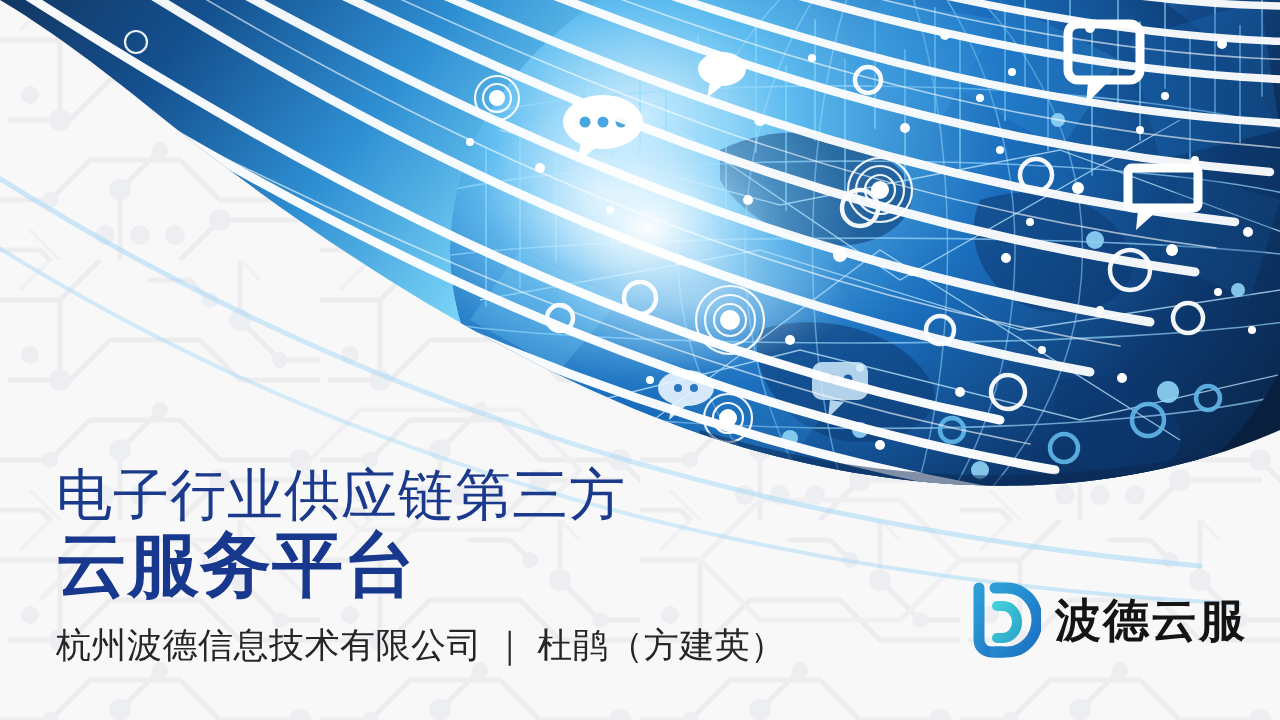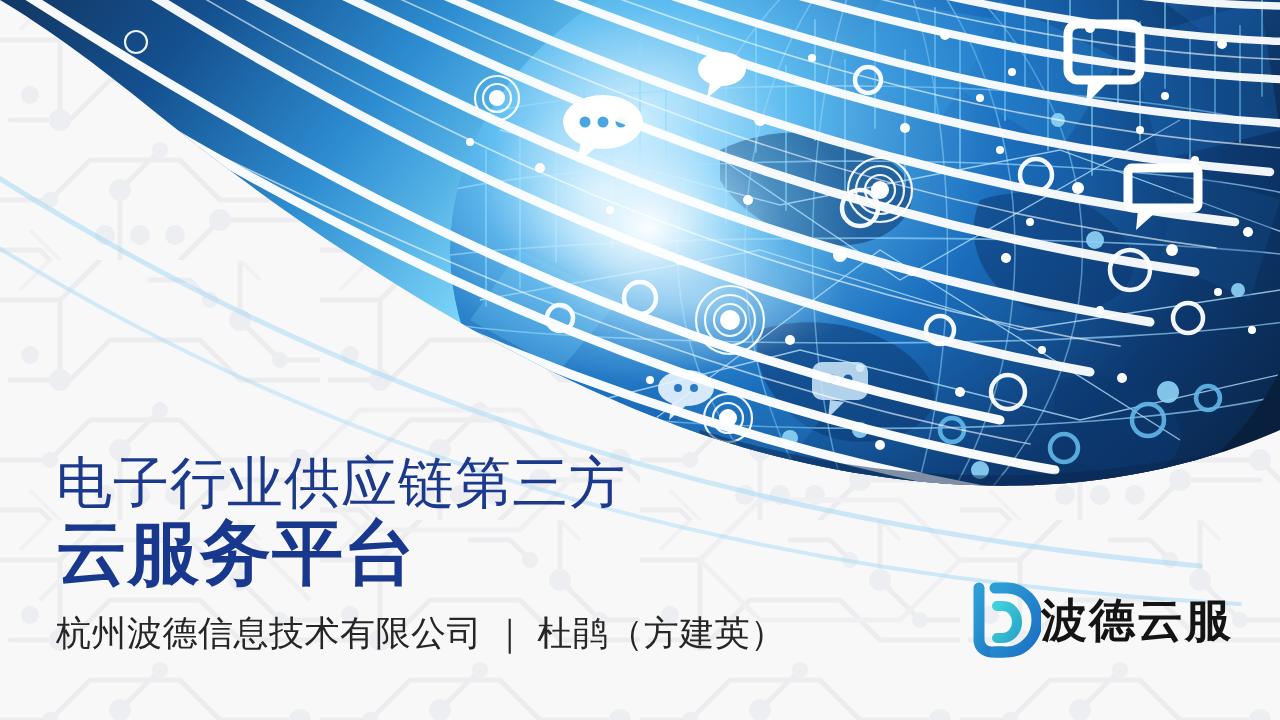--- a/index.html
+++ b/index.html
@@ -23,40 +23,40 @@
 
   
   .hero-art{
     position:absolute;left:0;top:0;width:1280px;height:720px;z-index:2;
     pointer-events:none;
   }
   .hero-art svg{display:block;width:1280px;height:720px;}
 
   
   .title-block{
-    position:absolute;left:56px;top:452px;z-index:5;
+    position:absolute;left:56px;top:464px;z-index:5;
   }
   .title-line1{
     font-size:56px;line-height:1.12;letter-spacing:1px;
     font-weight:400;color:#1b3a8b;white-space:nowrap;
   }
   .title-line2{
     font-size:71px;line-height:1.14;letter-spacing:1px;
     font-weight:800;color:#17388d;white-space:nowrap;margin-top:-2px;
   }
   .subtitle{
     margin-top:18px;
     font-size:35px;line-height:1.2;letter-spacing:0.5px;
     font-weight:400;color:#262626;white-space:nowrap;
   }
 
   
   .logo{
     position:absolute;left:963px;top:582px;z-index:5;
-    display:flex;align-items:center;
+    display:flex;align-items:center;gap:14px;
   }
   .logo-mark{width:78px;height:76px;flex:0 0 auto;}
   .logo-mark svg{display:block;width:78px;height:76px;}
   .logo-text{
     font-size:46px;font-weight:800;color:#141414;
     letter-spacing:2px;line-height:1;white-space:nowrap;
   }
 </style>
 </head>
 <body>

